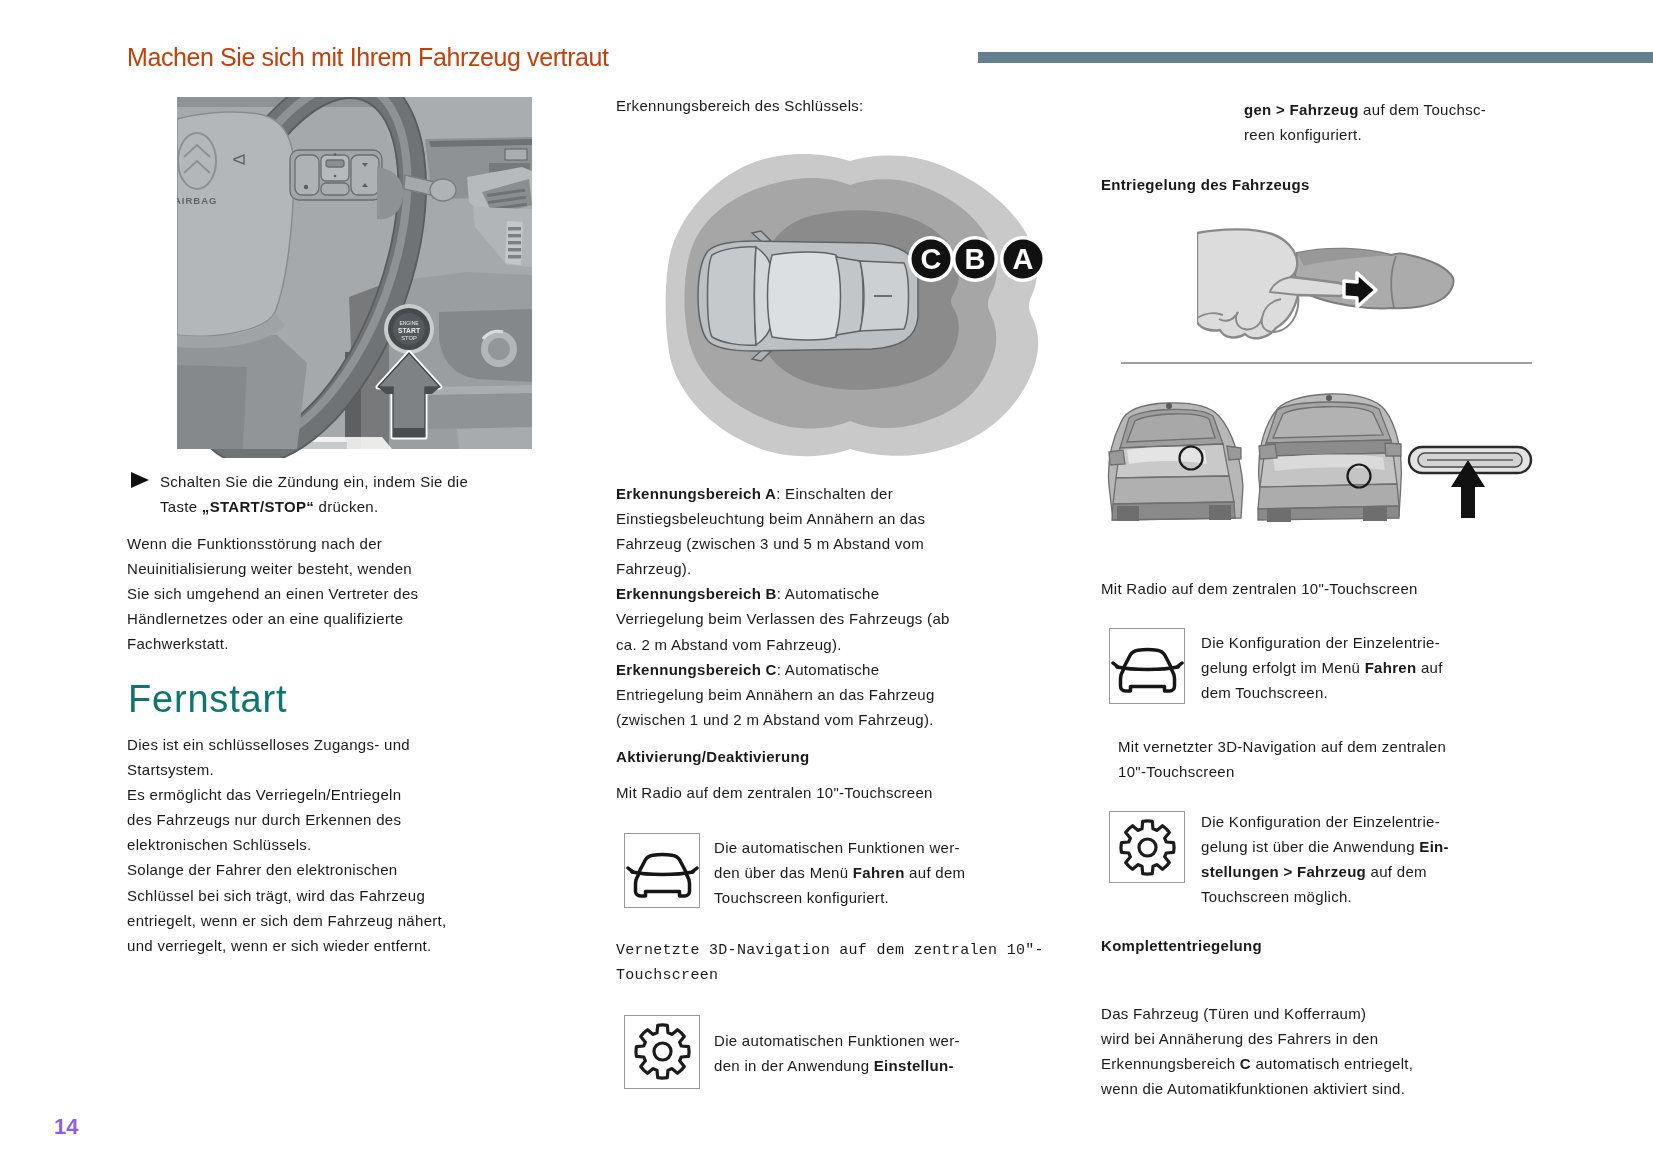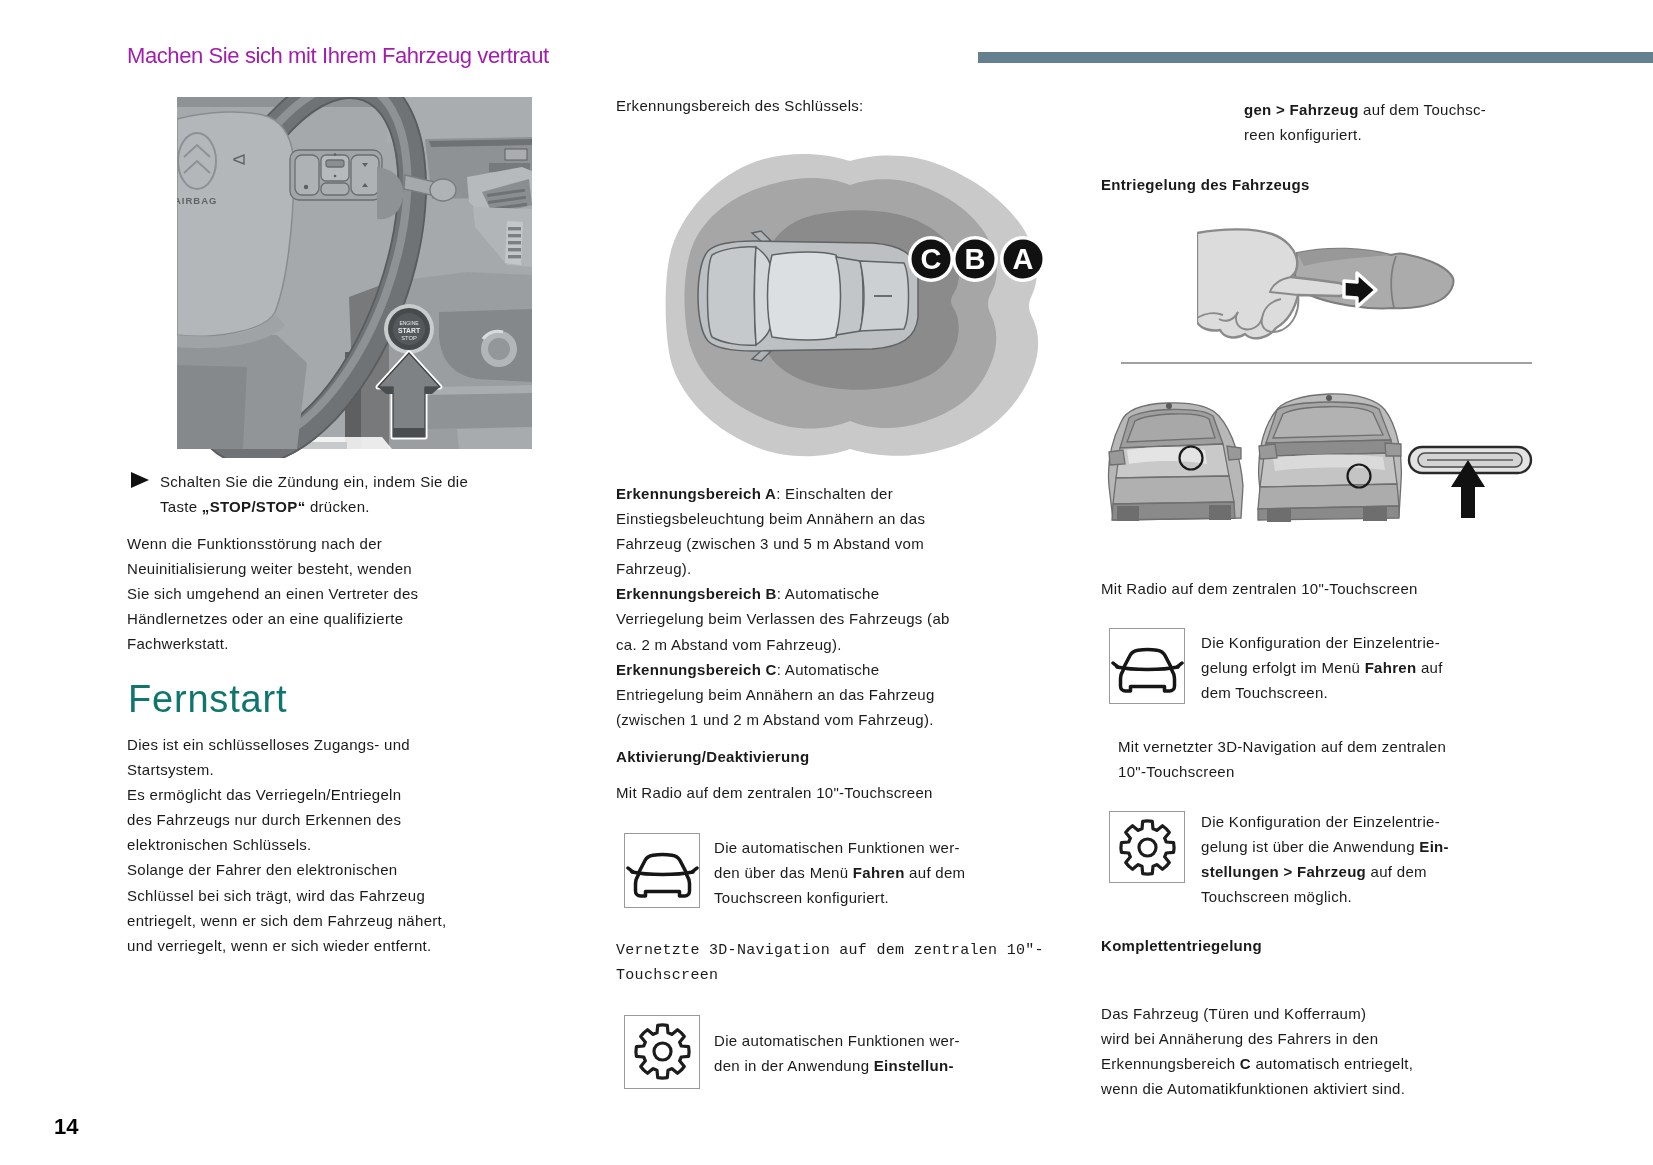--- a/index.html
+++ b/index.html
@@ -6,21 +6,21 @@
   html,body{margin:0;padding:0;}
   body{width:1653px;height:1165px;position:relative;background:#ffffff;overflow:hidden;
        font-family:"Liberation Sans", sans-serif;color:#1a1a1a;}
   .abs{position:absolute;}
   .body20{font-size:15px;line-height:25.1px;letter-spacing:0.3px;}
   b{font-weight:bold;}
 </style>
 </head>
 <body>
 
-<div class="abs" style="left:127px;top:43px;font-size:22px;color:#a21caf;letter-spacing:-0.4px;">Machen Sie sich mit Ihrem Fahrzeug vertraut</div>
+<div class="abs" style="left:127px;top:43px;font-size:25px;color:#c2410c;letter-spacing:-0.4px;">Machen Sie sich mit Ihrem Fahrzeug vertraut</div>
 <div class="abs" style="left:978px;top:52px;width:675px;height:11px;background:#64808f;"></div>
 
 <div class="abs" id="dashimg" style="left:177px;top:97px;width:355px;height:361px;">
 <svg width="355" height="361" viewBox="0 0 355 361" xmlns="http://www.w3.org/2000/svg">
   <rect width="355" height="352" fill="#a6a9ab"></rect>
   <rect width="355" height="10" fill="#8f9294"></rect>
 
   <rect x="210" y="0" width="145" height="46" fill="#aaadaf"></rect>
 
   <path d="M 248,42 L 355,40 L 355,100 L 255,102 Z" fill="#8f9294"></path>
@@ -115,21 +115,21 @@
 
   <path d="M 232,256 L 263,290 L 248,290 L 248,340 L 216,340 L 216,290 L 201,290 Z" fill="#7f8284" stroke="#ffffff" stroke-width="5" stroke-linejoin="round" paint-order="stroke"></path>
   <path d="M 232,256 L 263,290 L 248,290 L 248,340 L 216,340 L 216,290 L 201,290 Z" fill="#7f8284" stroke="#3c3f41" stroke-width="1.2" stroke-linejoin="round"></path>
   <path d="M 248,290 L 263,290 L 255,297 L 248,297 Z" fill="#4a4d4f"></path>
   <path d="M 216,290 L 201,290 L 209,297 L 216,297 Z" fill="#4a4d4f"></path>
   <path d="M 216,331 L 248,331 L 248,340 L 216,340 Z" fill="#4a4d4f"></path>
 </svg>
 </div>
 
 <div class="abs" style="left:131px;top:472px;width:0;height:0;border-left:18px solid #111;border-top:8.5px solid transparent;border-bottom:8.5px solid transparent;"></div>
-<div class="abs body20" style="left:160px;top:469px;">Schalten Sie die Zündung ein, indem Sie die<br>Taste <b>„STOP/STOP“</b> drücken.</div>
+<div class="abs body20" style="left:160px;top:469px;">Schalten Sie die Zündung ein, indem Sie die<br>Taste <b>„START/STOP“</b> drücken.</div>
 
 <div class="abs body20" style="left:127px;top:531px;">Wenn die Funktionsstörung nach der<br>Neuinitialisierung weiter besteht, wenden<br>Sie sich umgehend an einen Vertreter des<br>Händlernetzes oder an eine qualifizierte<br>Fachwerkstatt.</div>
 
 <div class="abs" style="left:128px;top:678px;font-size:38px;color:#0f766e;letter-spacing:0.8px;">Fernstart</div>
 
 <div class="abs body20" style="left:127px;top:732px;">Dies ist ein schlüsselloses Zugangs- und<br>Startsystem.<br>Es ermöglicht das Verriegeln/Entriegeln<br>des Fahrzeugs nur durch Erkennen des<br>elektronischen Schlüssels.<br>Solange der Fahrer den elektronischen<br>Schlüssel bei sich trägt, wird das Fahrzeug<br>entriegelt, wenn er sich dem Fahrzeug nähert,<br>und verriegelt, wenn er sich wieder entfernt.</div>
 
 <div class="abs body20" style="left:616px;top:93px;">Erkennungsbereich des Schlüssels:</div>
 
 <div class="abs" id="zoneimg" style="left:664px;top:149px;width:381px;height:309px;">
@@ -278,13 +278,13 @@
 <div class="abs" id="gearicon2" style="left:1109px;top:811px;width:76px;height:72px;border:1.5px solid #9a9a9a;box-sizing:border-box;text-align:center;"><svg width="73" height="71" viewBox="0 0 73 71" xmlns="http://www.w3.org/2000/svg">
  <path d="M 31.0,16.8 L 31.7,9.4 A 26.5 26.5 0 0 1 41.3,9.4 L 42.0,16.8 A 19.5 19.5 0 0 1 45.8,18.4 L 51.5,13.7 A 26.5 26.5 0 0 1 58.3,20.5 L 53.6,26.2 A 19.5 19.5 0 0 1 55.2,30.0 L 62.6,30.7 A 26.5 26.5 0 0 1 62.6,40.3 L 55.2,41.0 A 19.5 19.5 0 0 1 53.6,44.8 L 58.3,50.5 A 26.5 26.5 0 0 1 51.5,57.3 L 45.8,52.6 A 19.5 19.5 0 0 1 42.0,54.2 L 41.3,61.6 A 26.5 26.5 0 0 1 31.7,61.6 L 31.0,54.2 A 19.5 19.5 0 0 1 27.2,52.6 L 21.5,57.3 A 26.5 26.5 0 0 1 14.7,50.5 L 19.4,44.8 A 19.5 19.5 0 0 1 17.8,41.0 L 10.4,40.3 A 26.5 26.5 0 0 1 10.4,30.7 L 17.8,30.0 A 19.5 19.5 0 0 1 19.4,26.2 L 14.7,20.5 A 26.5 26.5 0 0 1 21.5,13.7 L 27.2,18.4 A 19.5 19.5 0 0 1 31.0,16.8 Z" fill="none" stroke="#1c1c1c" stroke-width="3.2" stroke-linejoin="round"></path>
  <circle cx="36.5" cy="35.5" r="8.5" fill="none" stroke="#1c1c1c" stroke-width="3.2"></circle>
 </svg></div>
 <div class="abs body20" style="left:1201px;top:809px;">Die Konfiguration der Einzelentrie-<br>gelung ist über die Anwendung <b>Ein-</b><br><b>stellungen &gt; Fahrzeug</b> auf dem<br>Touchscreen möglich.</div>
 
 <div class="abs body20" style="left:1101px;top:933px;"><b>Komplettentriegelung</b></div>
 
 <div class="abs body20" style="left:1101px;top:1001px;">Das Fahrzeug (Türen und Kofferraum)<br>wird bei Annäherung des Fahrers in den<br>Erkennungsbereich <b>C</b> automatisch entriegelt,<br>wenn die Automatikfunktionen aktiviert sind.</div>
 
-<div class="abs" style="left:54px;top:1114px;font-size:22px;font-weight:bold;color:#000000;">14</div>
+<div class="abs" style="left:54px;top:1114px;font-size:22px;font-weight:bold;color:#8b5cf6;">14</div>
 
 </body></html>

